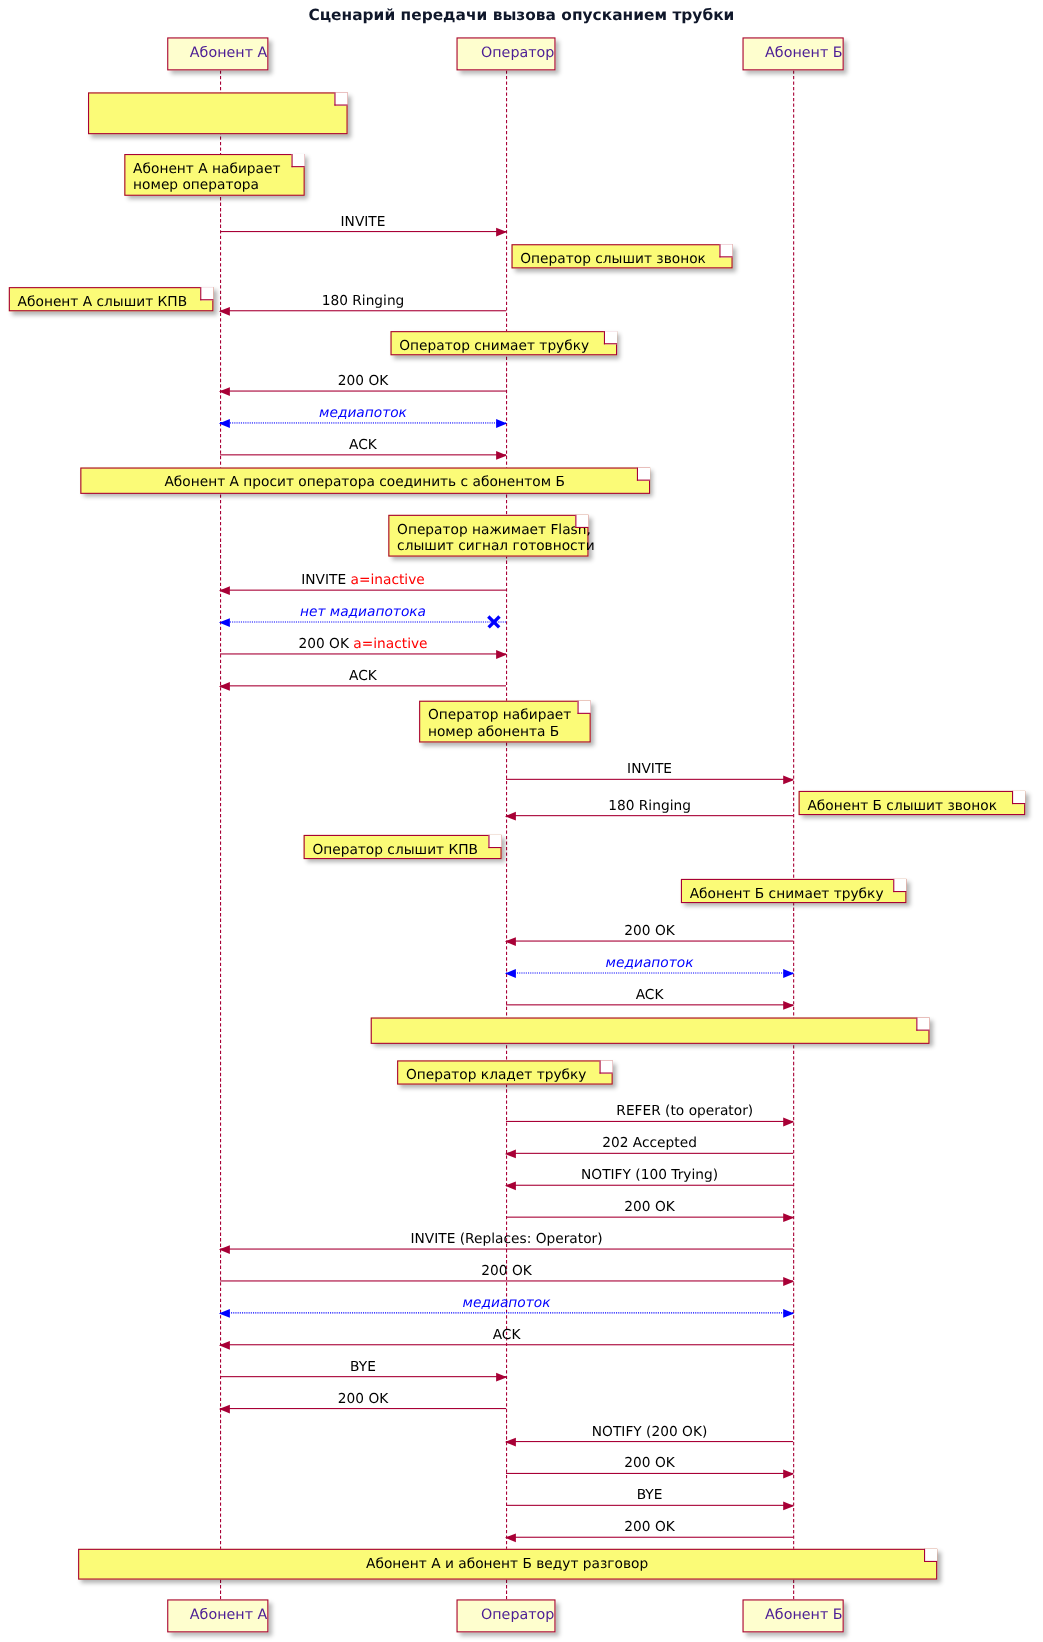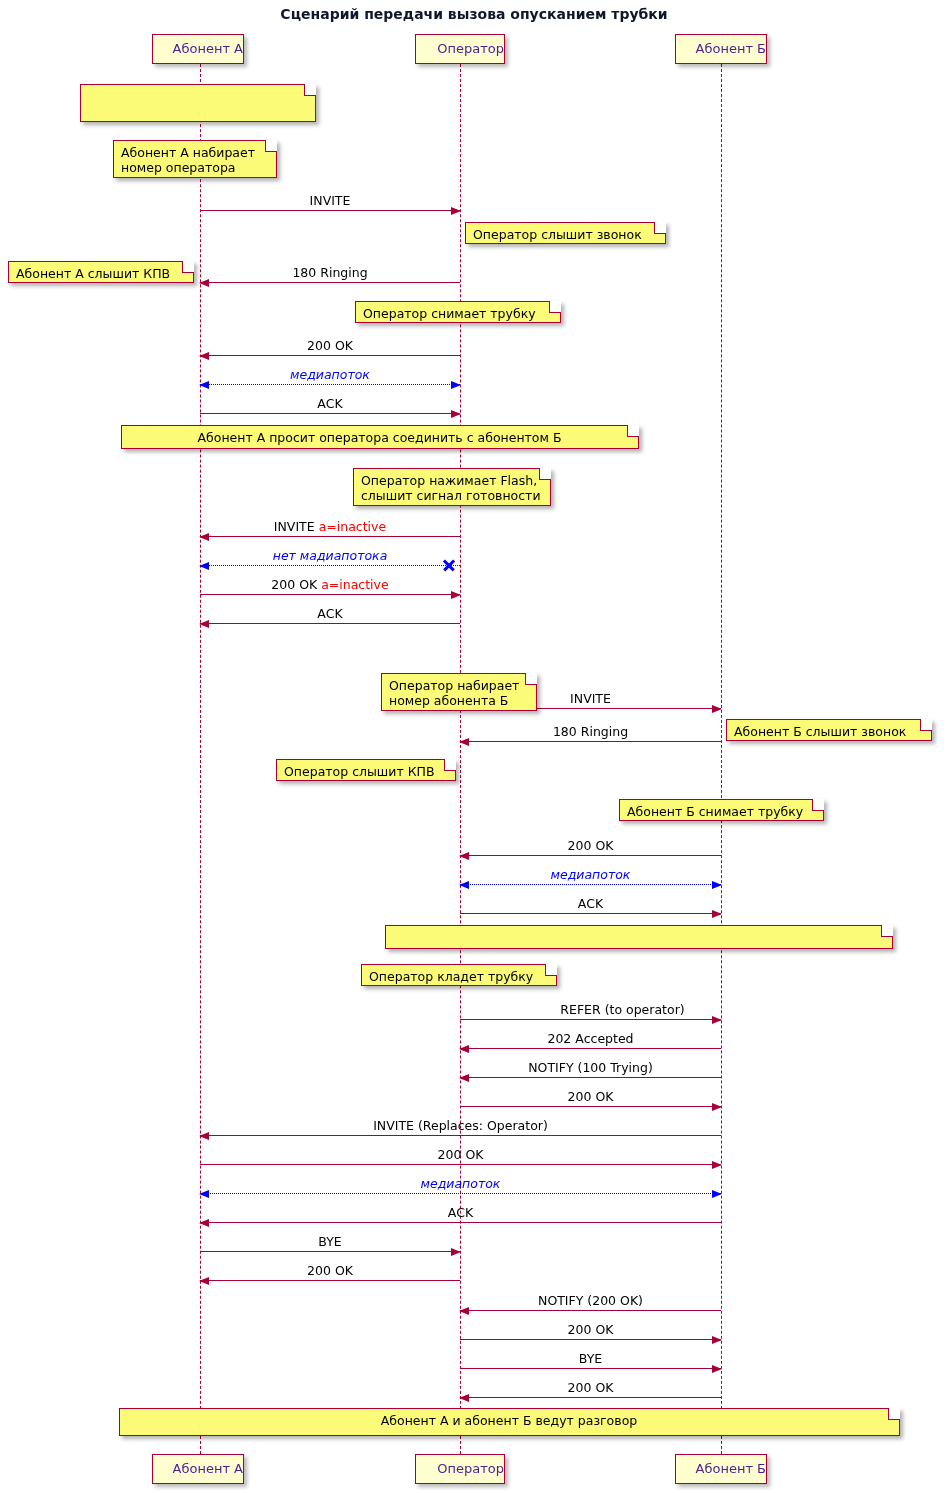--- a/index.html
+++ b/index.html
@@ -57,21 +57,21 @@
     background: #FBFB77;
     border: 1.3px solid #A80036;
     color: #000000;
     font-size: 12.5px;
     line-height: 15px;
     padding: 4px 8px 4px 7px;
     white-space: pre;
     box-shadow: 3px 3px 4px rgba(0,0,0,0.30);
     z-index: 7;
   }
-  .note.center { text-align: center; margin-left: 48px; }
+  .note.center { text-align: center; }
   .note .fold {
     position: absolute;
     top: -1px;
     right: -1px;
     width: 11px;
     height: 11px;
     background: #FFFFFF;
     border-left: 1.3px solid #A80036;
     border-bottom: 1.3px solid #A80036;
   }
@@ -277,23 +277,23 @@
       <div class="msg-label" style="left: 460px; width: 261px; top: 1380px;">200 OK</div>
     </div>
   <div id="notes">
       <div class="note" style="left: 80px; top: 84px; width: 236px; height: 38px;"><span class="fold"></span></div>
       <div class="note" style="left: 113px; top: 140px; width: 164px; height: 38px;"><span>Абонент А набирает
 номер оператора</span><span class="fold"></span></div>
       <div class="note" style="left: 465px; top: 222px; width: 201px; height: 22px;"><span>Оператор слышит звонок</span><span class="fold"></span></div>
       <div class="note" style="left: 8px; top: 261px; width: 186px; height: 22px;"><span>Абонент А слышит КПВ</span><span class="fold"></span></div>
       <div class="note" style="left: 355px; top: 301px; width: 206px; height: 22px;"><span>Оператор снимает трубку</span><span class="fold"></span></div>
       <div class="note center" style="left: 73px; top: 425px; width: 518px; height: 24px;"><span>Абонент А просит оператора соединить с абонентом Б</span><span class="fold"></span></div>
-      <div class="note" style="left: 353px; top: 468px; width: 198px; height: 38px;"><span>Оператор нажимает Flash,
+      <div class="note" style="left: 353px; top: 468px; width: 182px; height: 38px;"><span>Оператор нажимает Flash,
 слышит сигнал готовности</span><span class="fold"></span></div>
-      <div class="note" style="left: 381px; top: 637px; width: 156px; height: 38px; margin-top: 36px;"><span>Оператор набирает
+      <div class="note" style="left: 381px; top: 637px; width: 156px; height: 38px;"><span>Оператор набирает
 номер абонента Б</span><span class="fold"></span></div>
       <div class="note" style="left: 726px; top: 719px; width: 206px; height: 22px;"><span>Абонент Б слышит звонок</span><span class="fold"></span></div>
       <div class="note" style="left: 276px; top: 759px; width: 180px; height: 22px;"><span>Оператор слышит КПВ</span><span class="fold"></span></div>
       <div class="note" style="left: 619px; top: 799px; width: 205px; height: 22px;"><span>Абонент Б снимает трубку</span><span class="fold"></span></div>
       <div class="note center" style="left: 337px; top: 925px; width: 508px; height: 24px;"><span class="fold"></span></div>
       <div class="note" style="left: 361px; top: 964px; width: 196px; height: 22px;"><span>Оператор кладет трубку</span><span class="fold"></span></div>
       <div class="note center" style="left: 71px; top: 1408px; width: 781px; height: 28px;"><span>Абонент А и абонент Б ведут разговор</span><span class="fold"></span></div>
     </div>
   <div id="footer-participants">
       <div class="participant" style="left: 152px; width: 92px; top: 1454px;">Абонент А</div>

